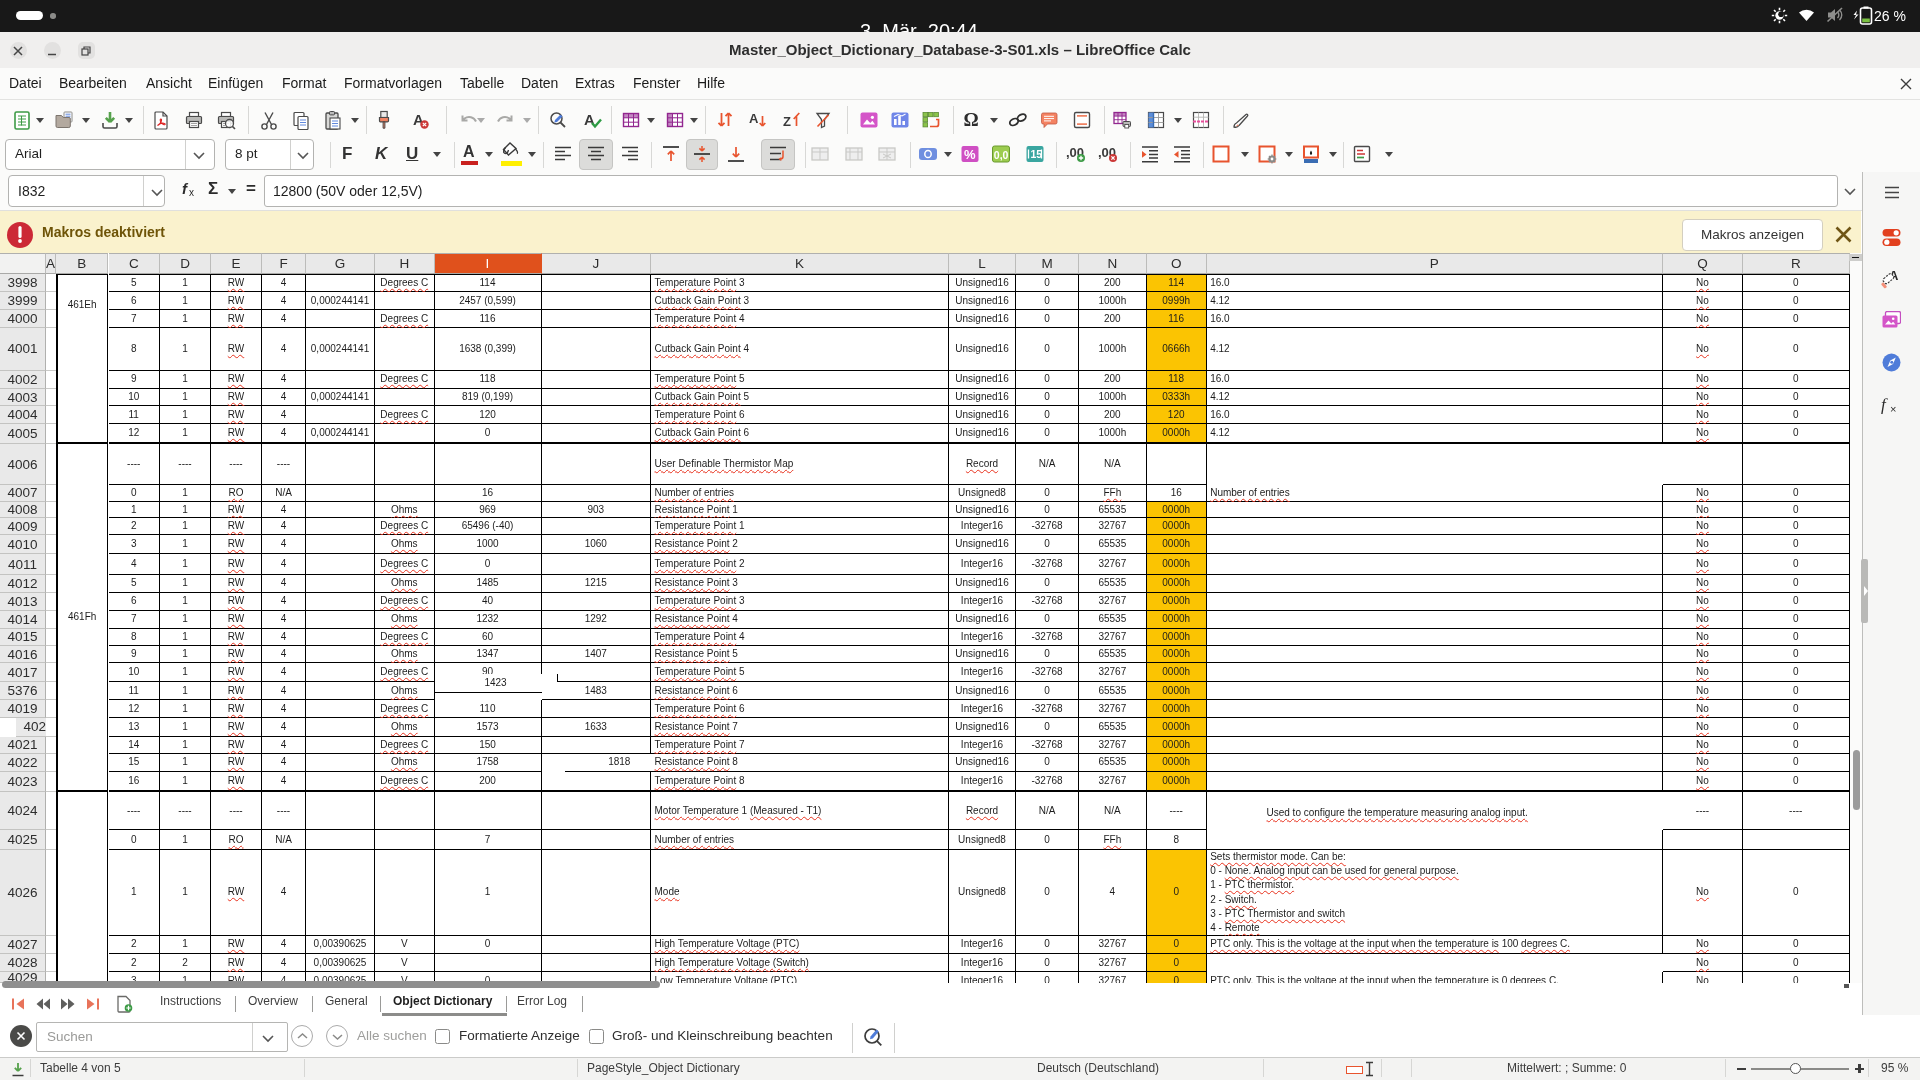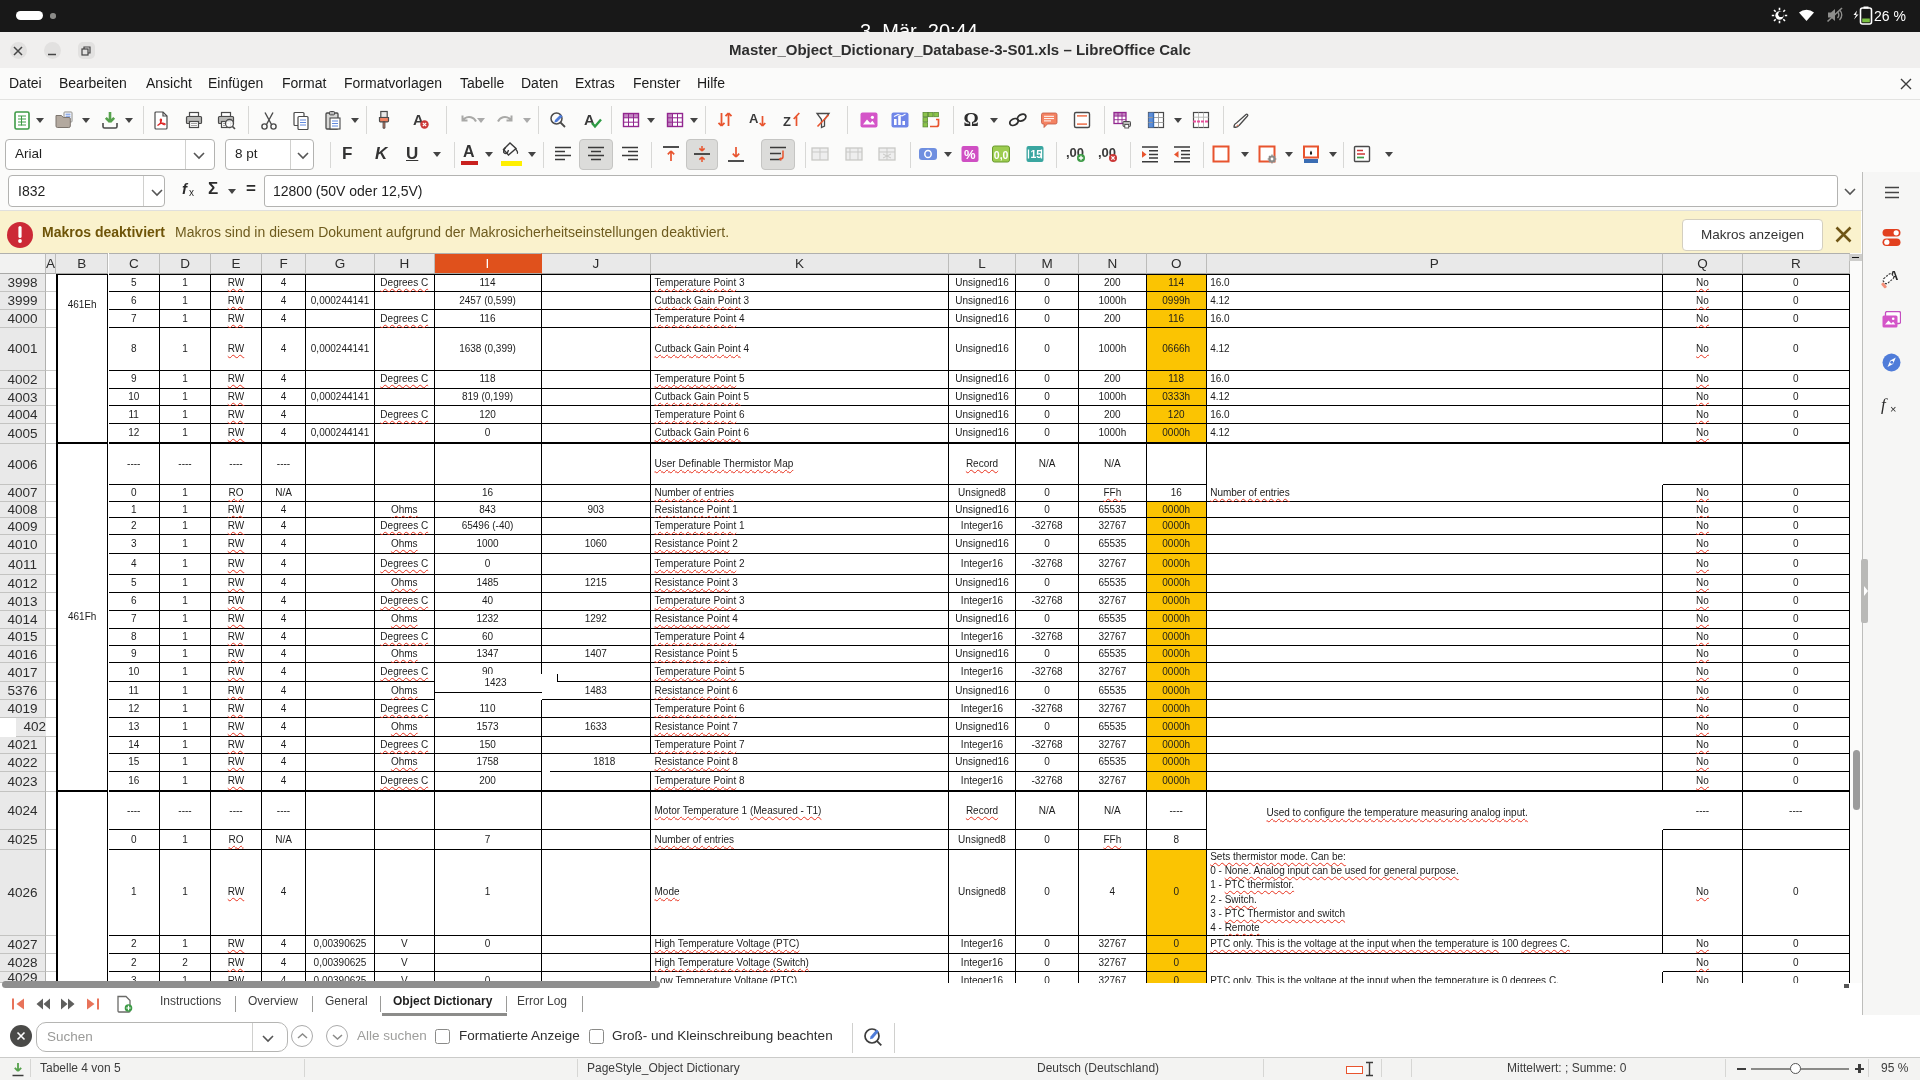--- a/index.html
+++ b/index.html
@@ -54,21 +54,21 @@
 #split:after{content:"";position:absolute;left:3px;right:3px;top:2.2px;height:1.6px;background:#111}
 #hthumb{position:absolute;left:2px;top:980.5px;width:658px;height:7.5px;background:#8f8f8f;border-radius:3.5px}
 #hsplit{position:absolute;left:1843.5px;top:984px;width:5px;height:7px;background:#555}
 #sbar{position:absolute;left:1862px;top:172px;width:58px;height:843px;background:#f6f6f5;border-left:1px solid #bdbdbb}
 .shandle{position:absolute;left:1861px;top:559px;width:7px;height:64px;background:#b9b9b7;border-radius:2px}
 
 #tabs{position:absolute;left:0;top:988px;width:1862px;height:32px;background:#fff}
 .tab{position:absolute;top:6px;font-size:12px;color:#3f3f3f}
 .tabsep{position:absolute;top:8px;width:1px;height:16px;background:#9a9a98}
 #findbar{position:absolute;left:0;top:1020px;width:1920px;height:37px;background:#fff}
-#sbox{position:absolute;left:36px;top:1.5px;width:252px;height:30px;background:#fff;border:1px solid #b5b5b3;border-radius:10px}
+#sbox{position:absolute;left:36px;top:1.5px;width:252px;height:30px;background:#fff;border:1px solid #b5b5b3;border-radius:2px}
 .fcirc{position:absolute;top:5px;width:22px;height:22px;border-radius:50%;border:1px solid #ababab}
 #status{position:absolute;left:0;top:1057px;width:1920px;height:23px;background:#f3f3f2;border-top:1px solid #cbcbc9;font-size:12px;color:#3c3c3c}
 #status2 .it{position:absolute;top:4px}
 #status2 .ssep{position:absolute;top:2px;width:1px;height:18px;background:#d6d6d4}
 .ssep{position:absolute;top:2px;width:1px;height:18px;background:#d6d6d4}
 </style></head><body>
 
 <div id="abar">
 <div style="position:absolute;left:16px;top:10.5px;width:27px;height:9.5px;border-radius:5px;background:#fff"></div>
 <div style="position:absolute;left:50px;top:13px;width:5.5px;height:5.5px;border-radius:50%;background:#8a8a88"></div>
@@ -466,21 +466,20 @@
 <div class="drop" style="left:228px;top:189px"></div>
 <span style="position:absolute;left:246px;top:179px;font-size:17px;font-weight:bold;color:#2b2b2b">=</span>
 <div class="cbox" style="left:264px;top:175px;width:1574px;height:32px;border-radius:3px">
     <span style="position:absolute;left:8px;top:6.5px;font-size:14px">12800 (50V oder 12,5V)</span>
   </div>
 <svg style="position:absolute;left:1843px;top:187px" width="14" height="9">
     <path class="chev" d="M2 2l5 5 5-5"></path>
   </svg>
 <div id="ibar">
 <span class="bold" style="position:absolute;left:42px;top:12.5px;font-size:14px">Makros deaktiviert</span>
-<span class="reg" style="position:absolute;left:175px;top:12.5px;font-size:14px">Makros sind in diesem Dokument aufgrund der Makrosicherheitseinstellungen deaktiviert.</span>
 </div>
 <svg class="icon" style="left:6px;top:221px" width="28" height="28" viewBox="0 0 28 28">
     <circle cx="14" cy="14" r="13" fill="#cc2936"></circle>
     <path d="M14 6.5v9" stroke="#fff" stroke-width="3.2" stroke-linecap="round"></path>
     <circle cx="14" cy="20" r="1.9" fill="#fff"></circle>
   </svg>
 <div id="mkbtn">Makros anzeigen</div>
 <svg class="icon" style="left:1835px;top:226px" width="17" height="17" viewBox="0 0 17 17">
     <path d="M1.5 1.5l14 14M15.5 1.5l-14 14" stroke="#6f5515" stroke-width="2.6"></path>
   </svg>
@@ -1061,21 +1060,21 @@
 <div class="dc" style="left:262px;top:248.4px;width:44px;height:16.700000000000017px">
       <span>4</span>
     </div>
 <div class="dc" style="left:306px;top:248.4px;width:69px;height:16.700000000000017px">
       <span></span>
     </div>
 <div class="dc" style="left:375px;top:248.4px;width:59.5px;height:16.700000000000017px">
       <span><i class="q">Ohms</i></span>
     </div>
 <div class="dc" style="left:434.5px;top:248.4px;width:107.0px;height:16.700000000000017px">
-      <span>843</span>
+      <span>969</span>
     </div>
 <div class="dc" style="left:541.5px;top:248.4px;width:109.5px;height:16.700000000000017px">
       <span>903</span>
     </div>
 <div class="dc al" style="left:651px;top:248.4px;width:298px;height:16.700000000000017px">
       <span><i class="q">Resistance Point</i> 1</span>
     </div>
 <div class="dc" style="left:949px;top:248.4px;width:67px;height:16.700000000000017px">
       <span>Unsigned16</span>
     </div>
@@ -1735,21 +1734,21 @@
     </div>
 <div class="dc" style="left:306px;top:500.30000000000007px;width:69px;height:18.09999999999991px">
       <span></span>
     </div>
 <div class="dc" style="left:375px;top:500.30000000000007px;width:59.5px;height:18.09999999999991px">
       <span><i class="q">Ohms</i></span>
     </div>
 <div class="dc" style="left:434.5px;top:500.30000000000007px;width:107.0px;height:18.09999999999991px">
       <span>1758</span>
     </div>
-<div class="dc" style="left:550px;top:500.30000000000007px;width:109.5px;height:18.09999999999991px">
+<div class="dc" style="left:565px;top:500.30000000000007px;width:109.5px;height:18.09999999999991px">
       <span>1818</span>
     </div>
 <div class="dc al" style="left:651px;top:500.30000000000007px;width:298px;height:18.09999999999991px">
       <span><i class="q">Resistance Point</i> 8</span>
     </div>
 <div class="dc" style="left:949px;top:500.30000000000007px;width:67px;height:18.09999999999991px">
       <span>Unsigned16</span>
     </div>
 <div class="dc" style="left:1016px;top:500.30000000000007px;width:63px;height:18.09999999999991px">
       <span>0</span>

